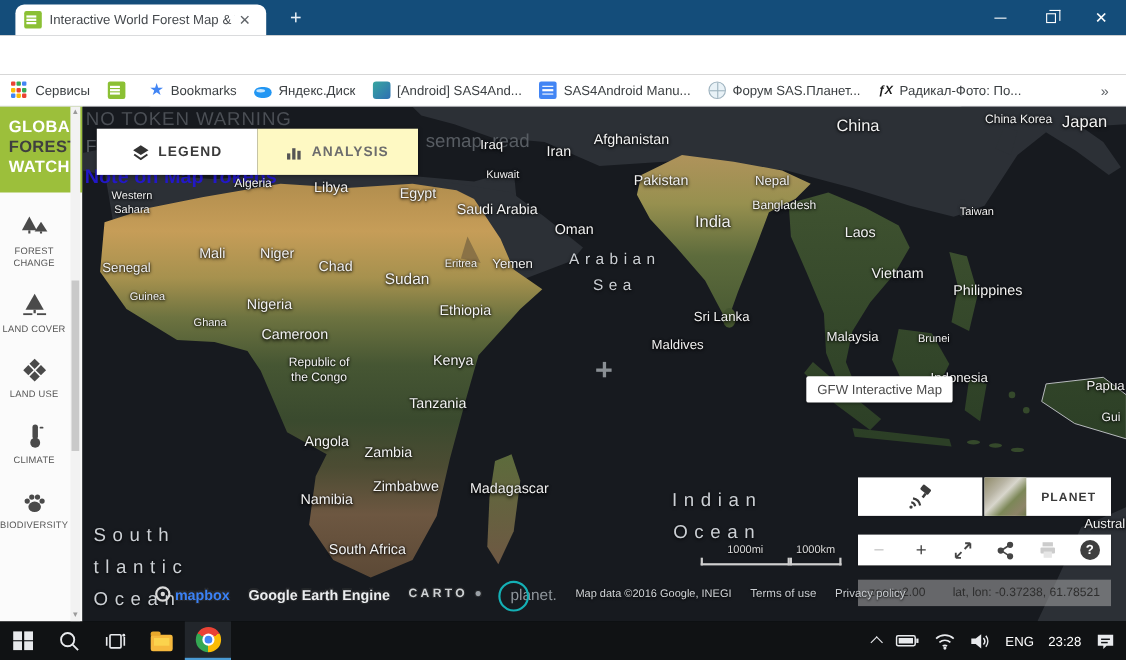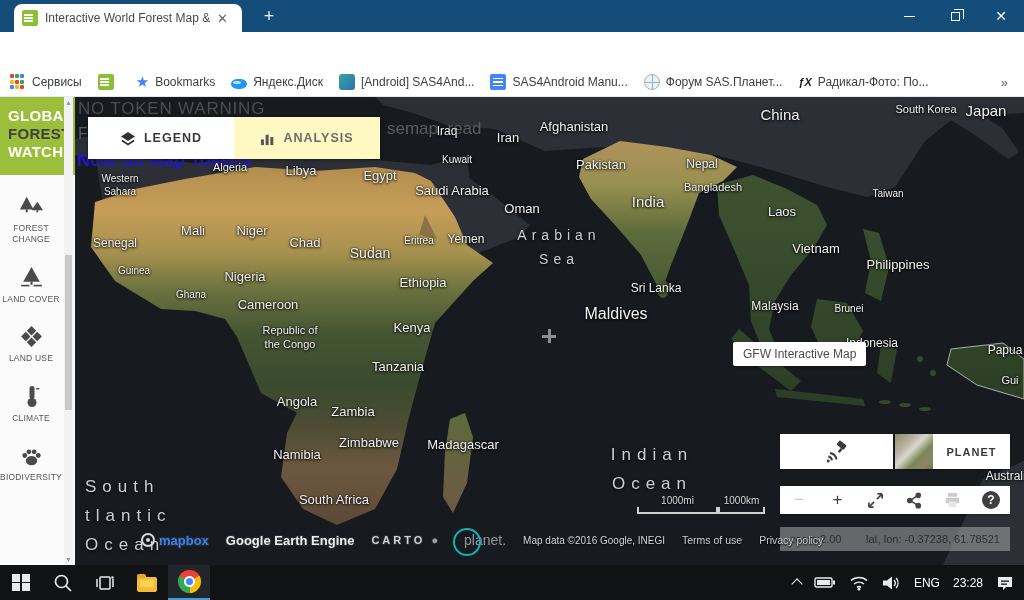--- a/index.html
+++ b/index.html
@@ -402,21 +402,21 @@
       <span class="mlabel" style="left: 382px; top: 62px; font-size: 10px;">Kuwait</span>
       <span class="mlabel" style="left: 377px; top: 94px; font-size: 13px;">Saudi Arabia</span>
       <span class="mlabel" style="left: 447px; top: 112px; font-size: 13px;">Oman</span>
       <span class="mlabel" style="left: 391px; top: 143px; font-size: 12px;">Yemen</span>
       <span class="mlabel" style="left: 344px; top: 143px; font-size: 10px;">Eritrea</span>
       <span class="mlabel" style="left: 526px; top: 68px; font-size: 13px;">Pakistan</span>
       <span class="mlabel" style="left: 627px; top: 68px; font-size: 12px;">Nepal</span>
       <span class="mlabel" style="left: 573px; top: 105px; font-size: 15px;">India</span>
       <span class="mlabel" style="left: 638px; top: 90px; font-size: 11px;">Bangladesh</span>
       <span class="mlabel" style="left: 705px; top: 18px; font-size: 15px;">China</span>
-      <span class="mlabel" style="left: 851px; top: 12px; font-size: 11px;">South Korea</span>
+      <span class="mlabel" style="left: 851px; top: 12px; font-size: 11px;">China Korea</span>
       <span class="mlabel" style="left: 911px; top: 14px; font-size: 15px;">Japan</span>
       <span class="mlabel" style="left: 813px; top: 96px; font-size: 10px;">Taiwan</span>
       <span class="mlabel" style="left: 707px; top: 115px; font-size: 13px;">Laos</span>
       <span class="mlabel" style="left: 741px; top: 152px; font-size: 13px;">Vietnam</span>
       <span class="mlabel" style="left: 823px; top: 168px; font-size: 13px;">Philippines</span>
       <span class="mlabel" style="left: 700px; top: 210px; font-size: 12px;">Malaysia</span>
       <span class="mlabel" style="left: 774px; top: 211px; font-size: 10px;">Brunei</span>
       <span class="mlabel" style="left: 797px; top: 247px; font-size: 12px;">Indonesia</span>
       <span class="mlabel" style="left: 930px; top: 254px; font-size: 12px;">Papua</span>
       <span class="mlabel" style="left: 935px; top: 283px; font-size: 11px;">Gui</span>
@@ -439,21 +439,21 @@
       <span class="mlabel" style="left: 348px; top: 186px; font-size: 13px;">Ethiopia</span>
       <span class="mlabel" style="left: 337px; top: 231px; font-size: 13px;">Kenya</span>
       <span class="mlabel" style="left: 323px; top: 270px; font-size: 13px;">Tanzania</span>
       <span class="mlabel" style="left: 222px; top: 305px; font-size: 13px;">Angola</span>
       <span class="mlabel" style="left: 278px; top: 315px; font-size: 13px;">Zambia</span>
       <span class="mlabel" style="left: 294px; top: 346px; font-size: 13px;">Zimbabwe</span>
       <span class="mlabel" style="left: 222px; top: 358px; font-size: 13px;">Namibia</span>
       <span class="mlabel" style="left: 259px; top: 403px; font-size: 13px;">South Africa</span>
       <span class="mlabel" style="left: 388px; top: 348px; font-size: 13px;">Madagascar</span>
       <span class="mlabel" style="left: 581px; top: 192px; font-size: 12px;">Sri Lanka</span>
-      <span class="mlabel" style="left: 541px; top: 217px; font-size: 16px;">Maldives</span>
+      <span class="mlabel" style="left: 541px; top: 217px; font-size: 12px;">Maldives</span>
       <span class="mlabel" style="left: 934px; top: 380px; font-size: 12px;">Australia</span>
       <span class="olabel" style="left: 484px; top: 150px; font-size: 14px; letter-spacing: 5px;">Arabian
 Sea</span>
       <span class="olabel" style="left: 577px; top: 372px; font-size: 17px; letter-spacing: 6px;">Indian
 Ocean</span>
       <span class="olabel leftal" style="left: 10px; top: 375px; font-size: 17px; letter-spacing: 6px;">South
 tlantic
 Ocean</span>
     </div>
 

